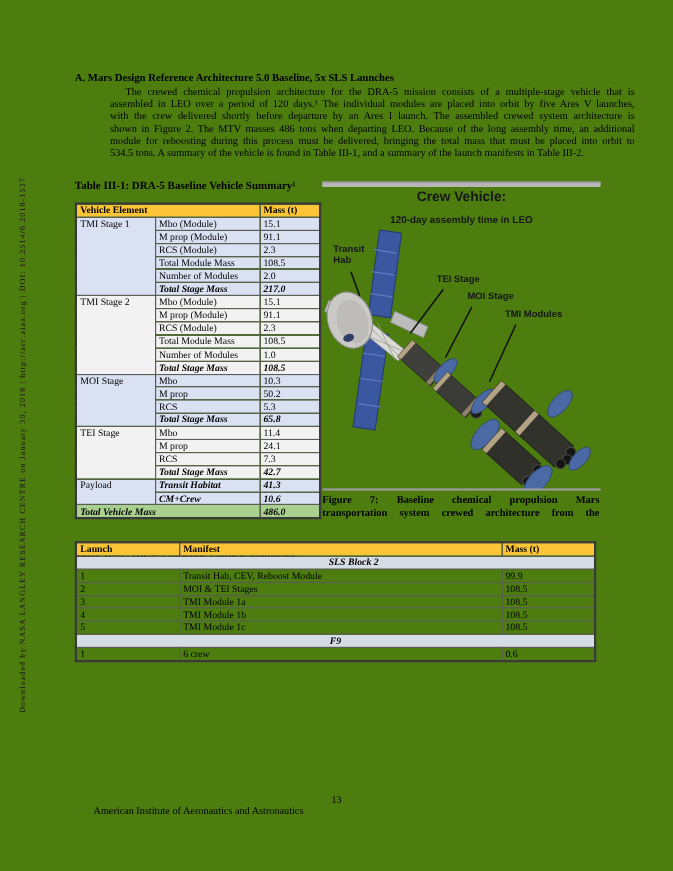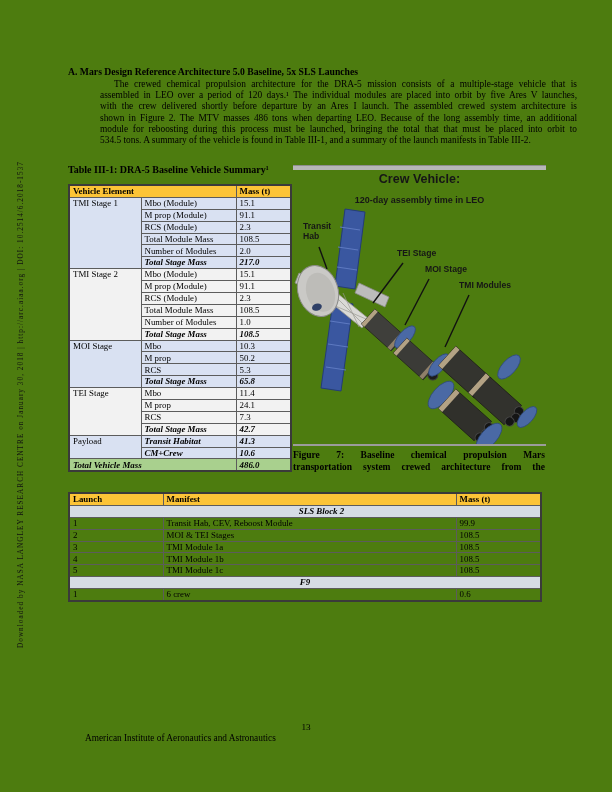--- a/index.html
+++ b/index.html
@@ -59,21 +59,21 @@
 
   <div class="sidebar-note">Downloaded by NASA LANGLEY RESEARCH CENTRE on January 30, 2018 | http://arc.aiaa.org | DOI: 10.2514/6.2018-1537</div>
 
   <div class="heading">A.  Mars Design Reference Architecture 5.0 Baseline, 5x SLS Launches</div>
 
   <div class="paragraph">
       <div class="para-line indent jl">The crewed chemical propulsion architecture for the DRA-5 mission consists of a multiple-stage vehicle that is</div>
       <div class="para-line jl">assembled in LEO over a period of 120 days.¹ The individual modules are placed into orbit by five Ares V launches,</div>
       <div class="para-line jl">with the crew delivered shortly before departure by an Ares I launch. The assembled crewed system architecture is</div>
       <div class="para-line jl">shown in Figure 2. The MTV masses 486 tons when departing LEO. Because of the long assembly time, an additional</div>
-      <div class="para-line jl">module for reboosting during this process must be launched, bringing the total that that must be placed into orbit to</div>
+      <div class="para-line jl">module for reboosting during this process must be delivered, bringing the total mass that must be placed into orbit to</div>
       <div class="para-line">534.5 tons. A summary of the vehicle is found in Table III-1, and a summary of the launch manifests in Table III-2.</div>
     </div>
 
   <div class="t-caption t1-caption">Table III-1: DRA-5 Baseline Vehicle Summary¹</div>
   <table id="table1">
     <colgroup>
         <col style="width:72px">
         <col style="width:95px">
         <col style="width:55px">
       </colgroup>

